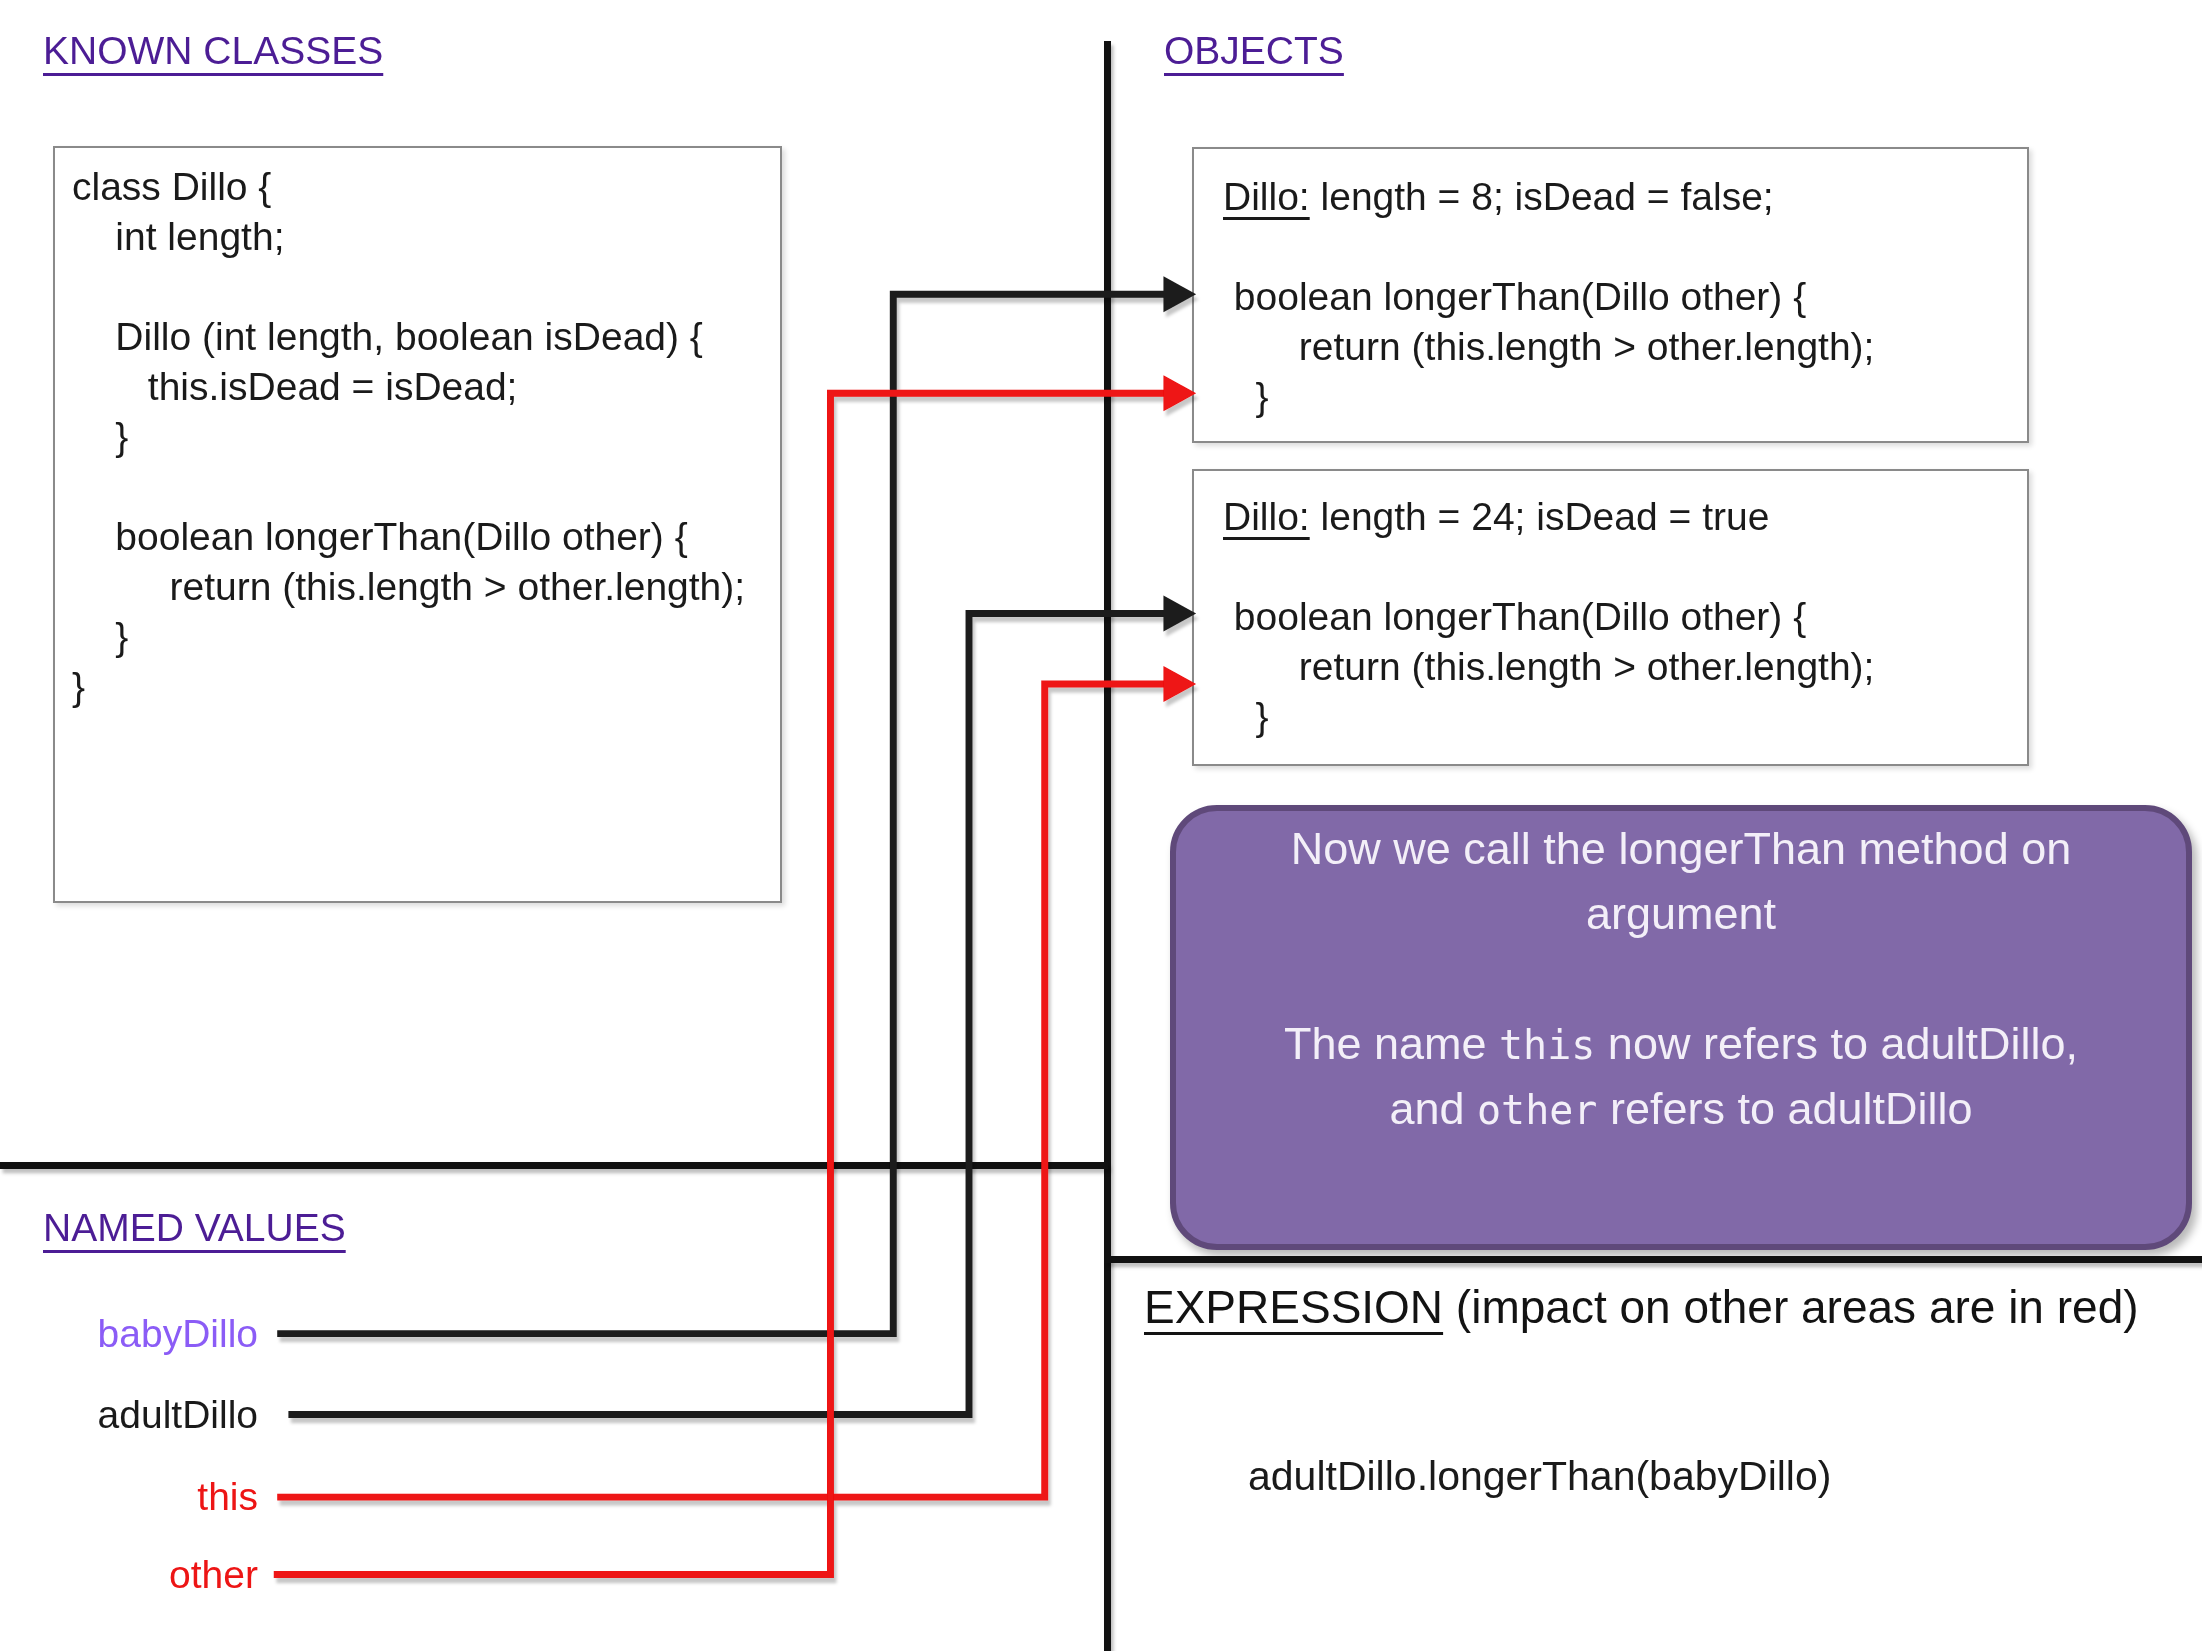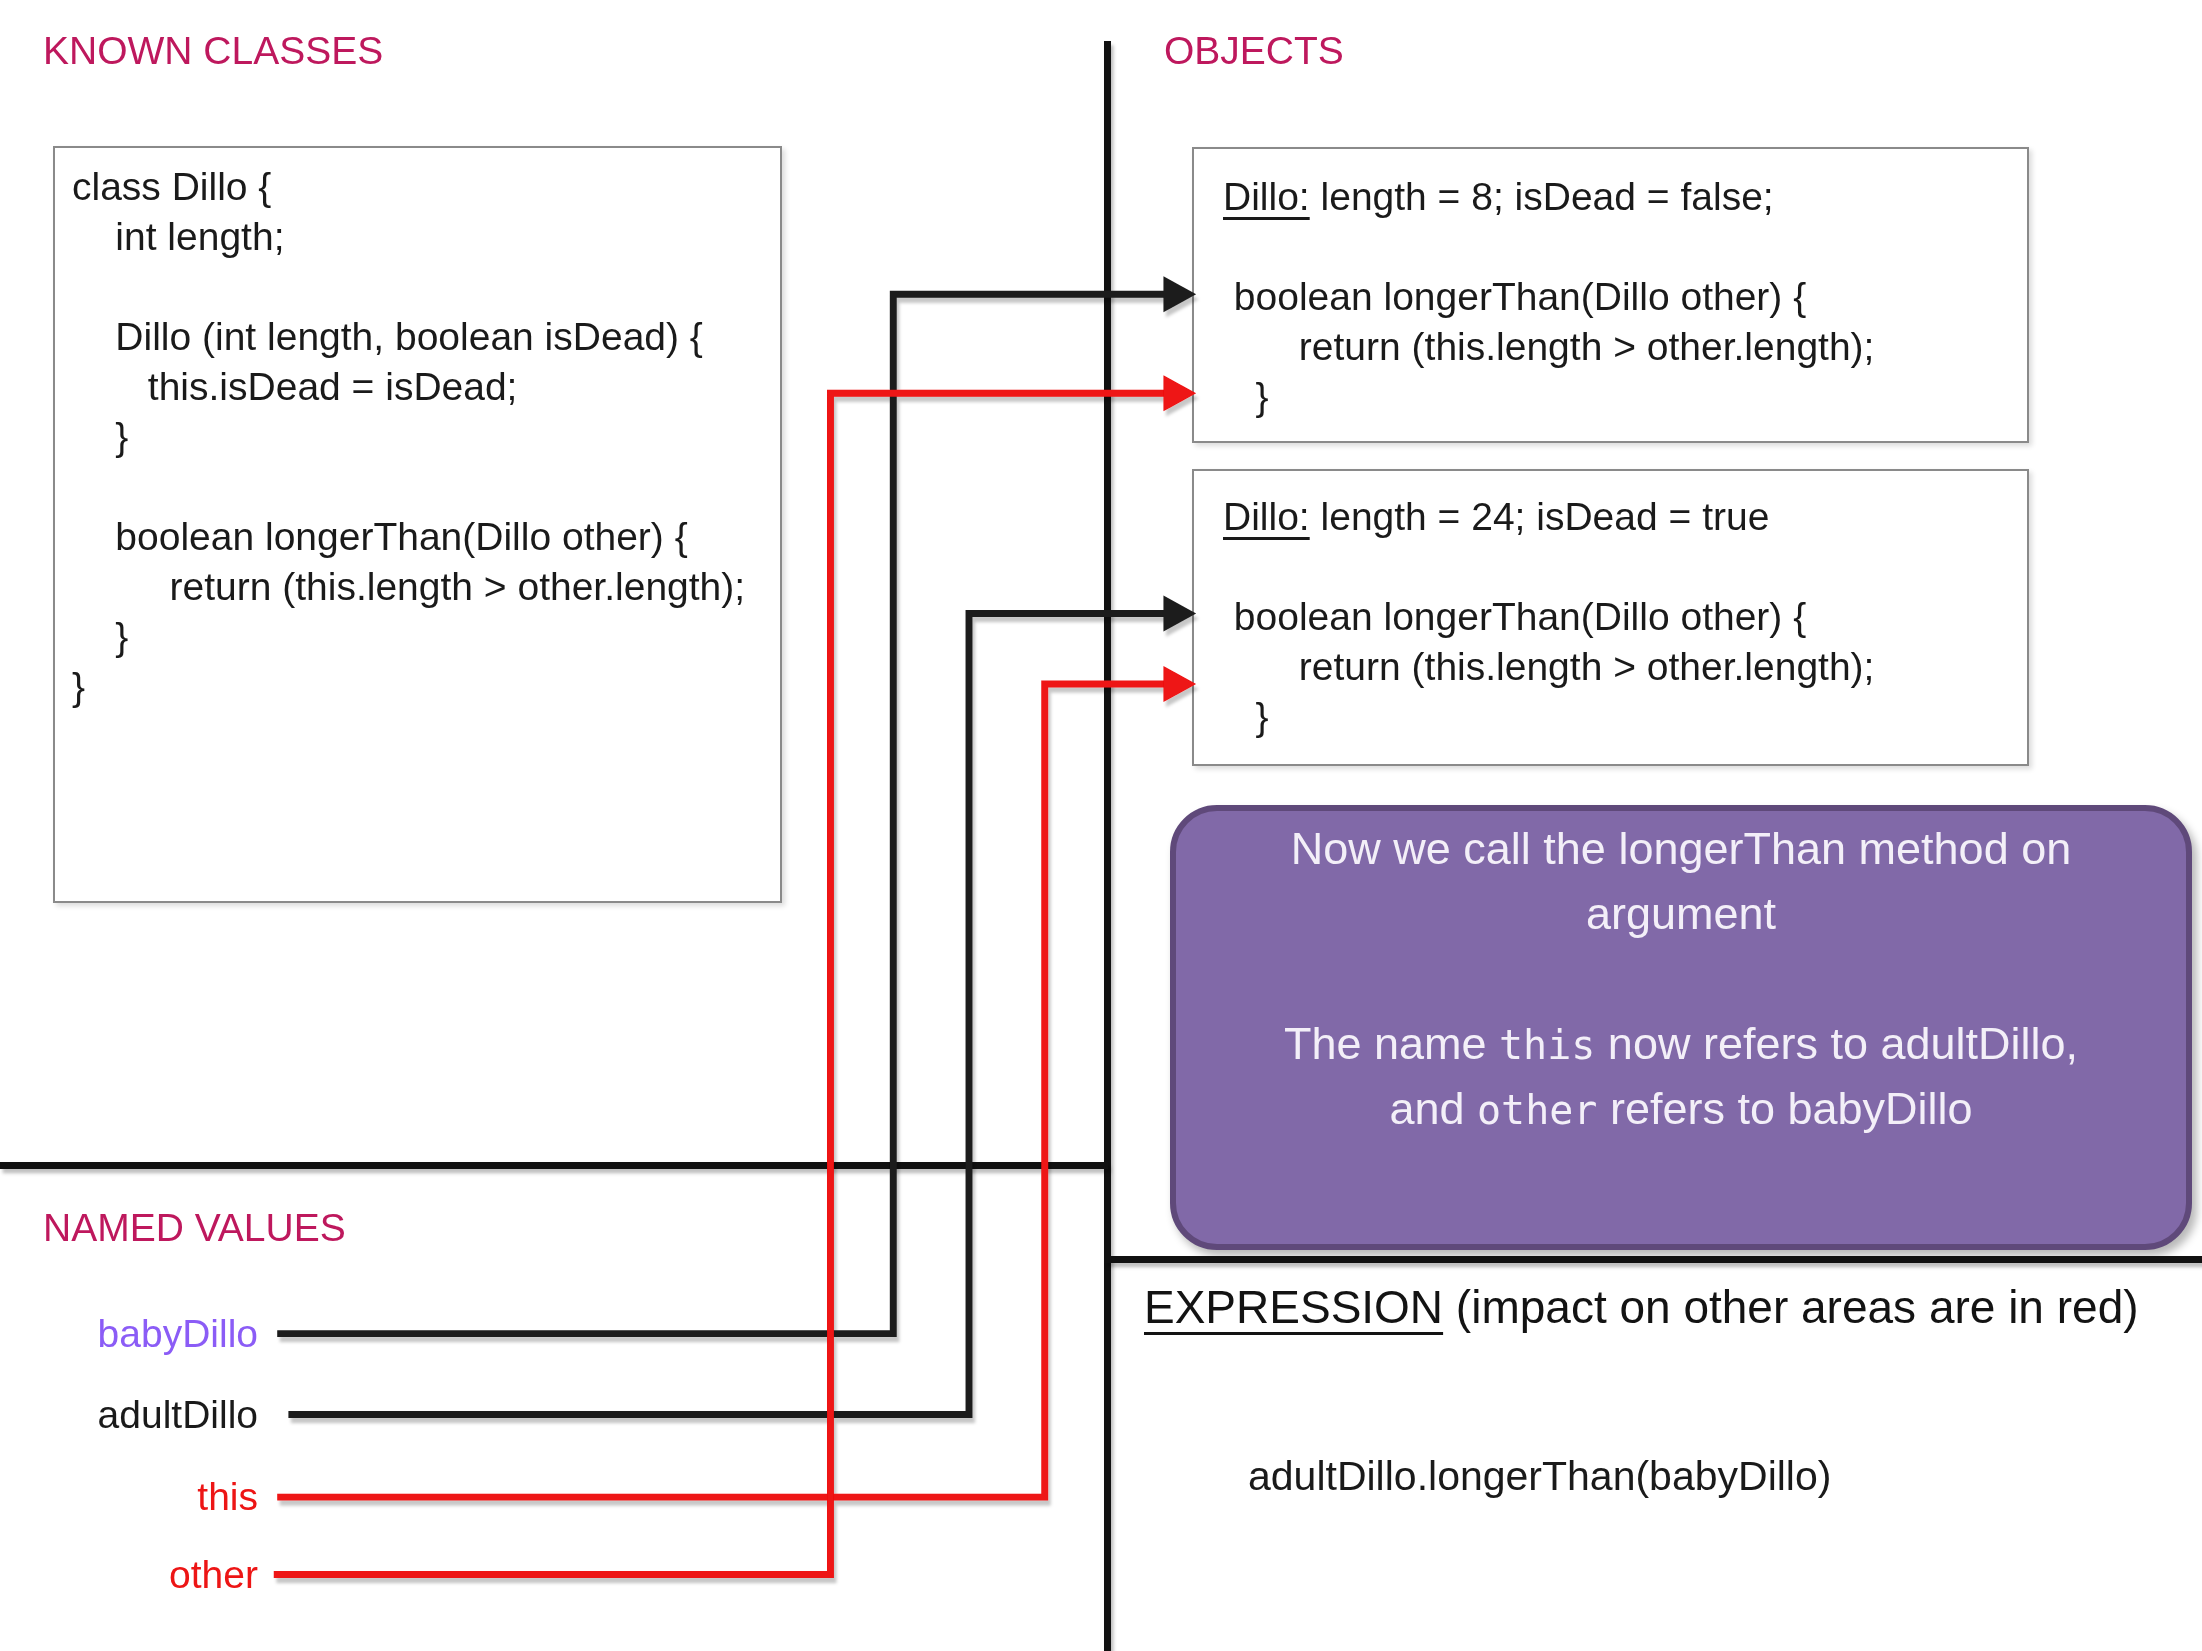--- a/index.html
+++ b/index.html
@@ -2,22 +2,22 @@
 <html style="font-size:13.8px"><head>
 <meta charset="utf-8">
 <style>
   html,body{margin:0;padding:0;background:#ffffff;}
   .canvas{
     position:relative;width:2203px;height:1652px;background:#ffffff;overflow:hidden;
     font-family:"Liberation Sans", sans-serif;color:#1a1a1a;
   }
   
   .sec-title{
-    position:absolute;font-size:39px;color:#be185d;white-space:nowrap;
-    text-decoration-thickness:3.4px;text-underline-offset:8.6px;
+    position:absolute;font-size:39px;color:#4c1d95;white-space:nowrap;
+    text-decoration:underline;text-decoration-thickness:3.4px;text-underline-offset:8.6px;
   }
   
   .codebox{
     position:absolute;background:#ffffff;border:2.6px solid #8a8a8a;
     box-shadow:2.6px 3.4px 5.2px rgba(0,0,0,0.14);
   }
   .code-line{white-space:pre;height:50px;line-height:50px;font-size:39px;color:#1a1a1a;}
   .class-code{padding:13.8px 0 0 17px;}
   .obj-pad{padding:0 0 0 29px;}
   .obj-header{white-space:pre;height:50px;line-height:50px;font-size:39px;margin-bottom:50px;}
@@ -100,21 +100,21 @@
 
   <div class="callout">
     <div class="callout-inner">
       <div>
           <div class="code-line">Now we call the longerThan method on</div>
           <div class="code-line">argument</div>
         </div>
       <div class="callout-spacer"></div>
       <div>
           <div class="code-line"><span>The name </span><span class="mono">this</span><span> now refers to adultDillo,</span></div>
-          <div class="code-line"><span>and </span><span class="mono">other</span><span> refers to babyDillo</span></div>
+          <div class="code-line"><span>and </span><span class="mono">other</span><span> refers to adultDillo</span></div>
         </div>
     </div>
   </div>
 
   <div class="divider div-vert"></div>
   <div class="divider div-left"></div>
   <div class="divider div-right"></div>
 
   <div class="nv-label" style="top: 1309px; color: #8b5cf6;">babyDillo</div>
   <div class="nv-label" style="top: 1390px; color: rgb(26, 26, 26);">adultDillo</div>

